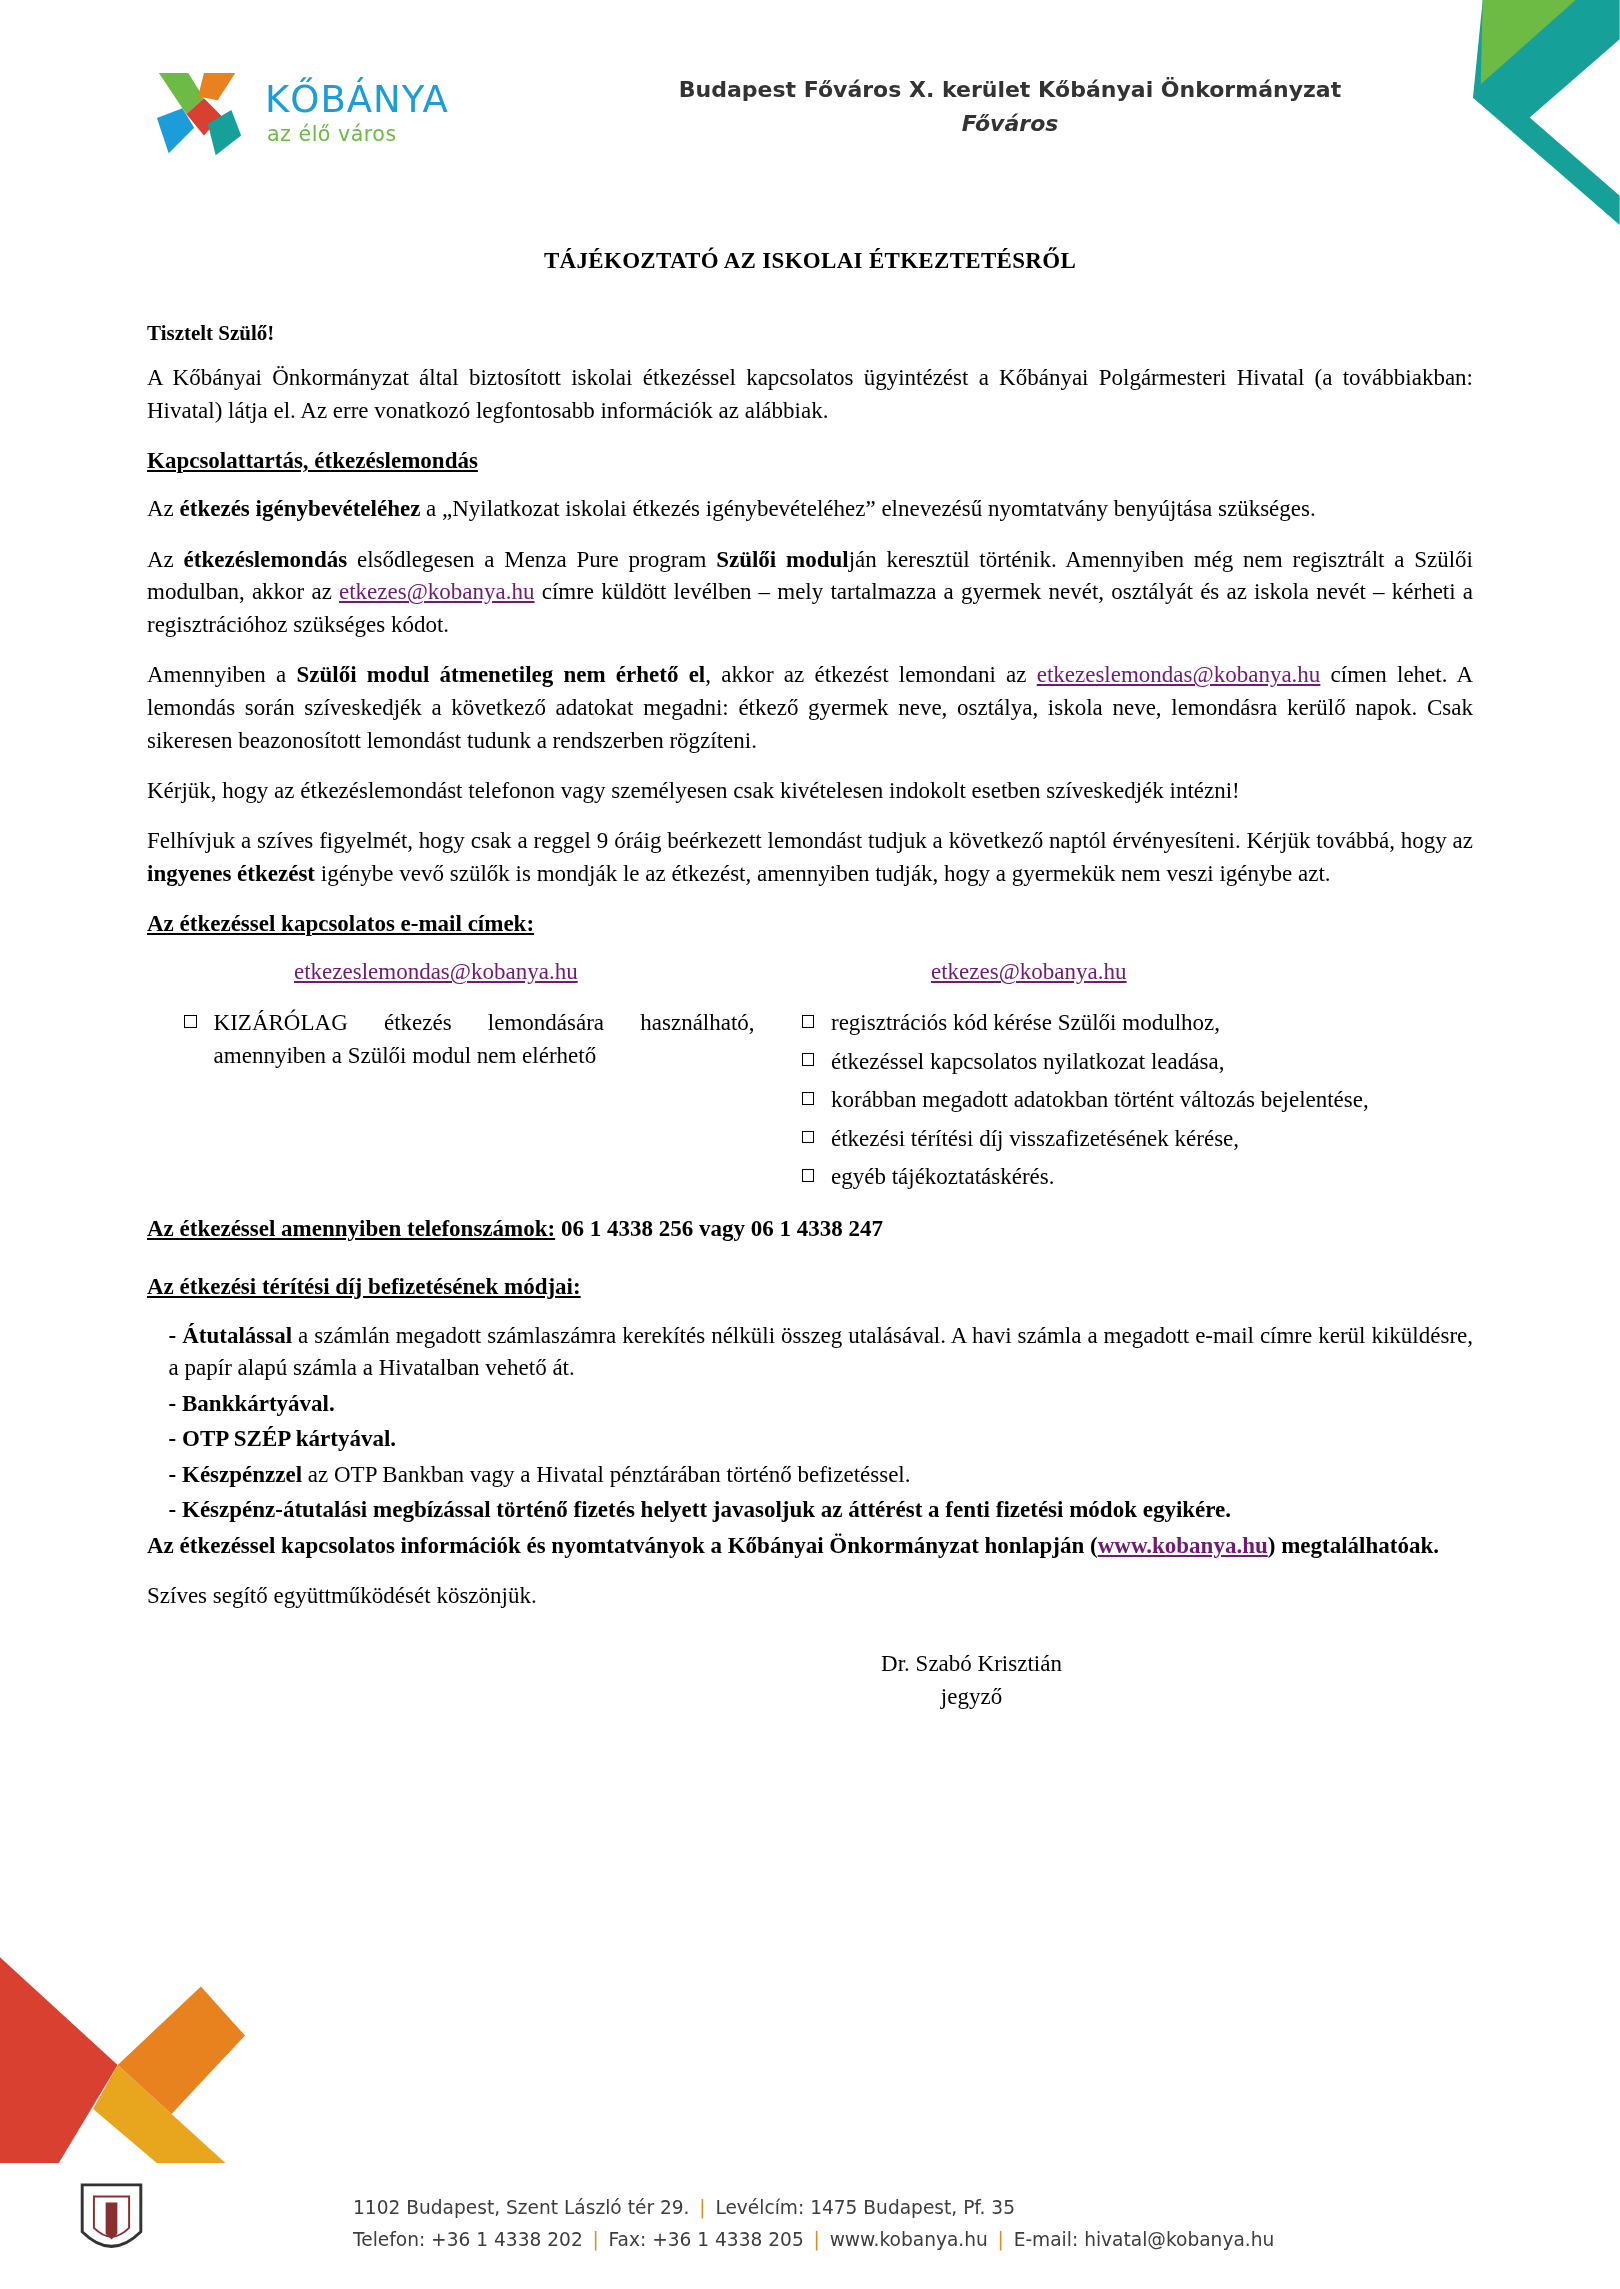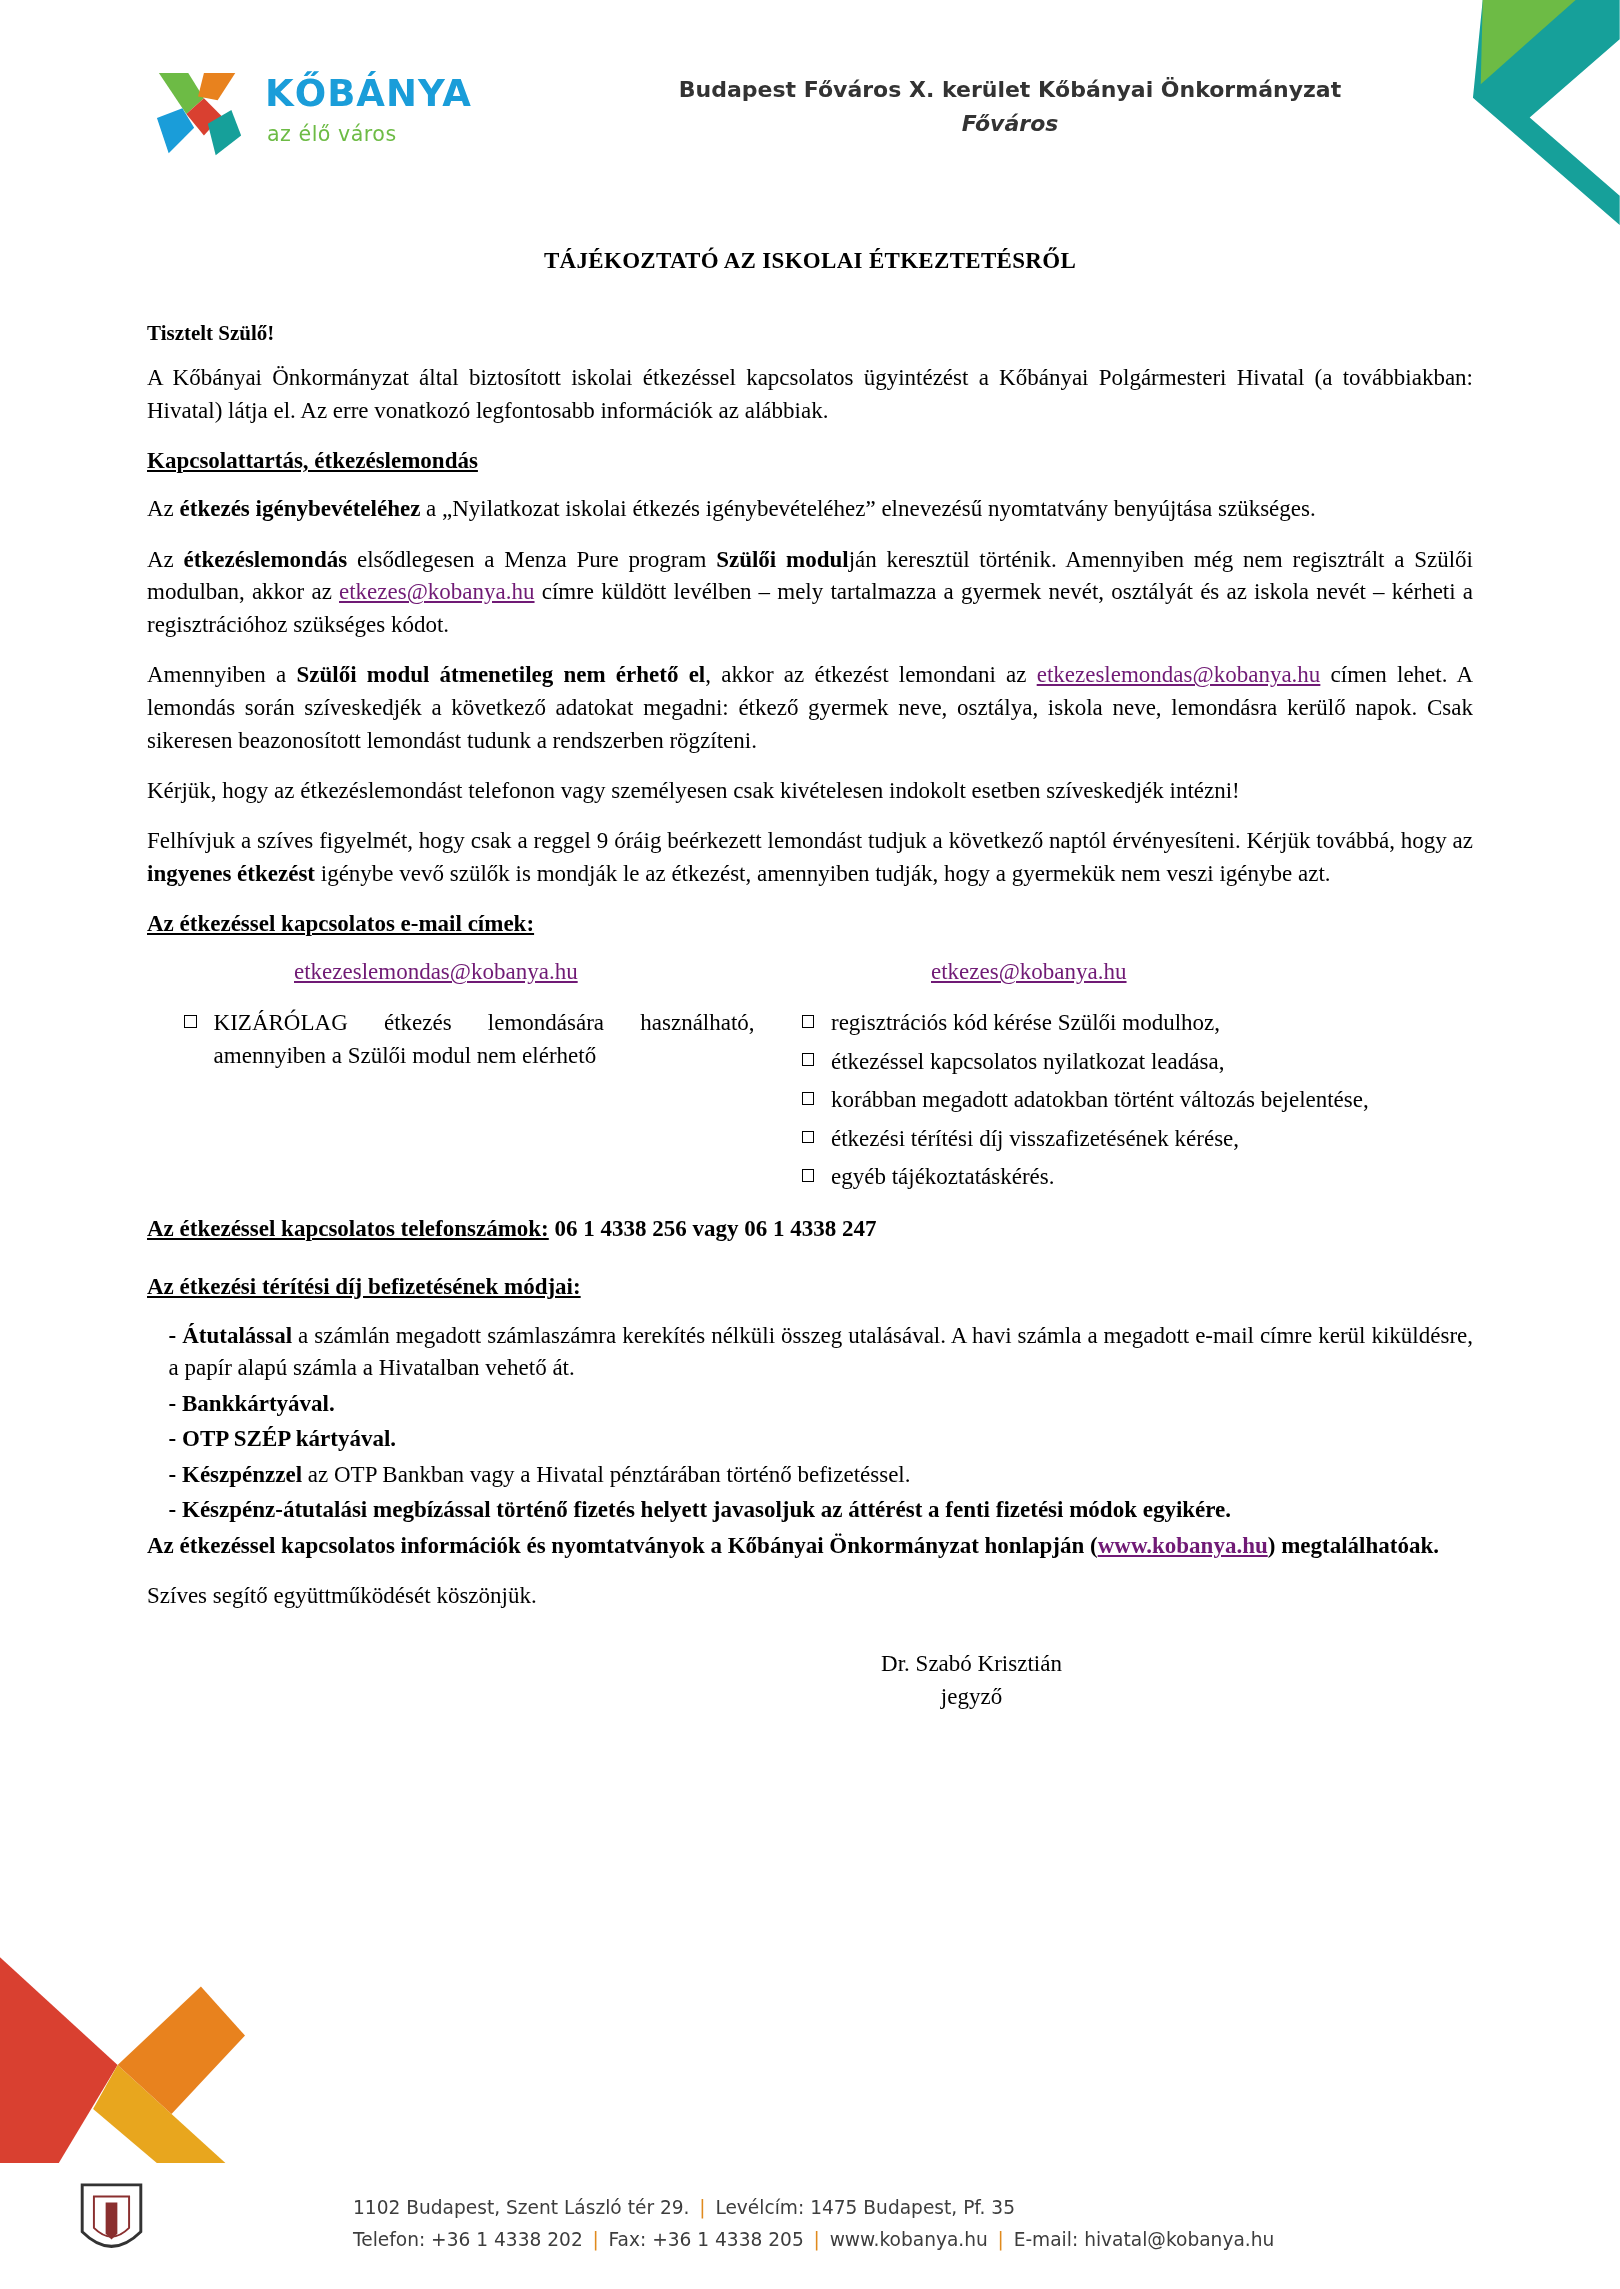--- a/index.html
+++ b/index.html
@@ -43,23 +43,23 @@
   .logo {
     position: absolute;
     left: 147px;
     top: 9.8px;
     width: 353px;
     height: 98px;
   }
   .logo-text {
     position: absolute;
     left: 118px;
-    top: 5px;
-    font-family: "DejaVu Sans", sans-serif;
-    font-weight: bold;
+    top: 11px;
+    font-family: "DejaVu Sans", sans-serif;
+    font-weight: normal;
     font-size: 37px;
     letter-spacing: 1px;
     color: #1a9dd9;
   }
   .logo-sub {
     position: absolute;
     left: 120px;
     top: 55px;
     font-family: "DejaVu Sans", sans-serif;
     font-size: 20.6px;
@@ -308,21 +308,21 @@
         <span>étkezési térítési díj visszafizetésének kérése,</span>
       </div>
       <div class="bullet-row">
         <span class="bullet-box"></span>
         <span>egyéb tájékoztatáskérés.</span>
       </div>
     </div>
   </div>
 
   <p class="just phone-line">
-    <span class="b u">Az étkezéssel kapcsolatos telefonszámok:</span><span class="b"> 06 1 4338 256 vagy 06 1 4338 247</span>
+    <span class="b u">Az étkezéssel amennyiben telefonszámok:</span><span class="b"> 06 1 4338 256 vagy 06 1 4338 247</span>
   </p>
 
   <div class="payments">
     <div class="section-head">Az étkezési térítési díj befizetésének módjai:</div>
     <p class="pay-item">
       <span class="b">- Átutalással</span><span> a számlán megadott számlaszámra kerekítés nélküli összeg utalásával. A havi számla a megadott e-mail címre kerül kiküldésre, a papír alapú számla a Hivatalban vehető át.</span>
     </p>
     <p class="pay-item">
       <span class="b">- Bankkártyával.</span>
     </p>

